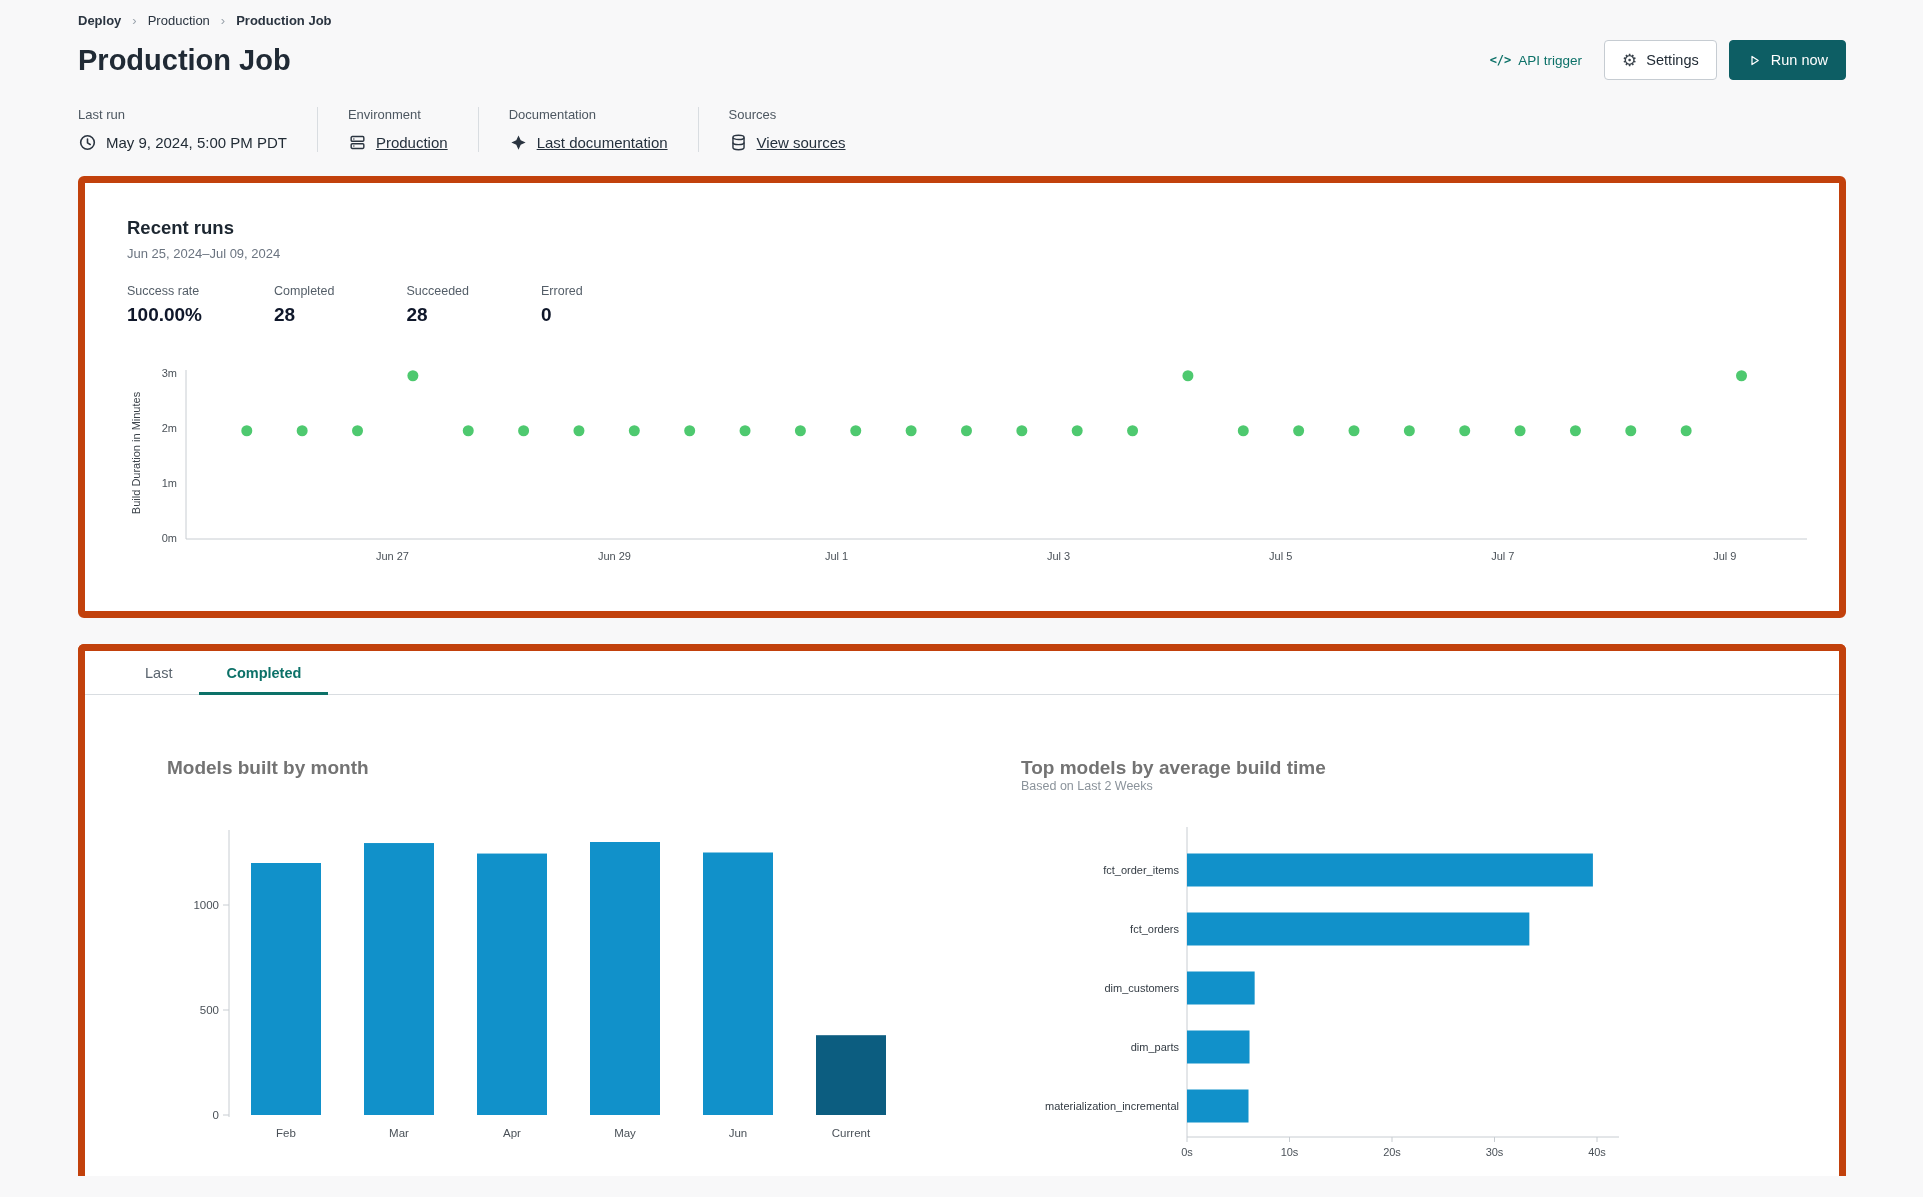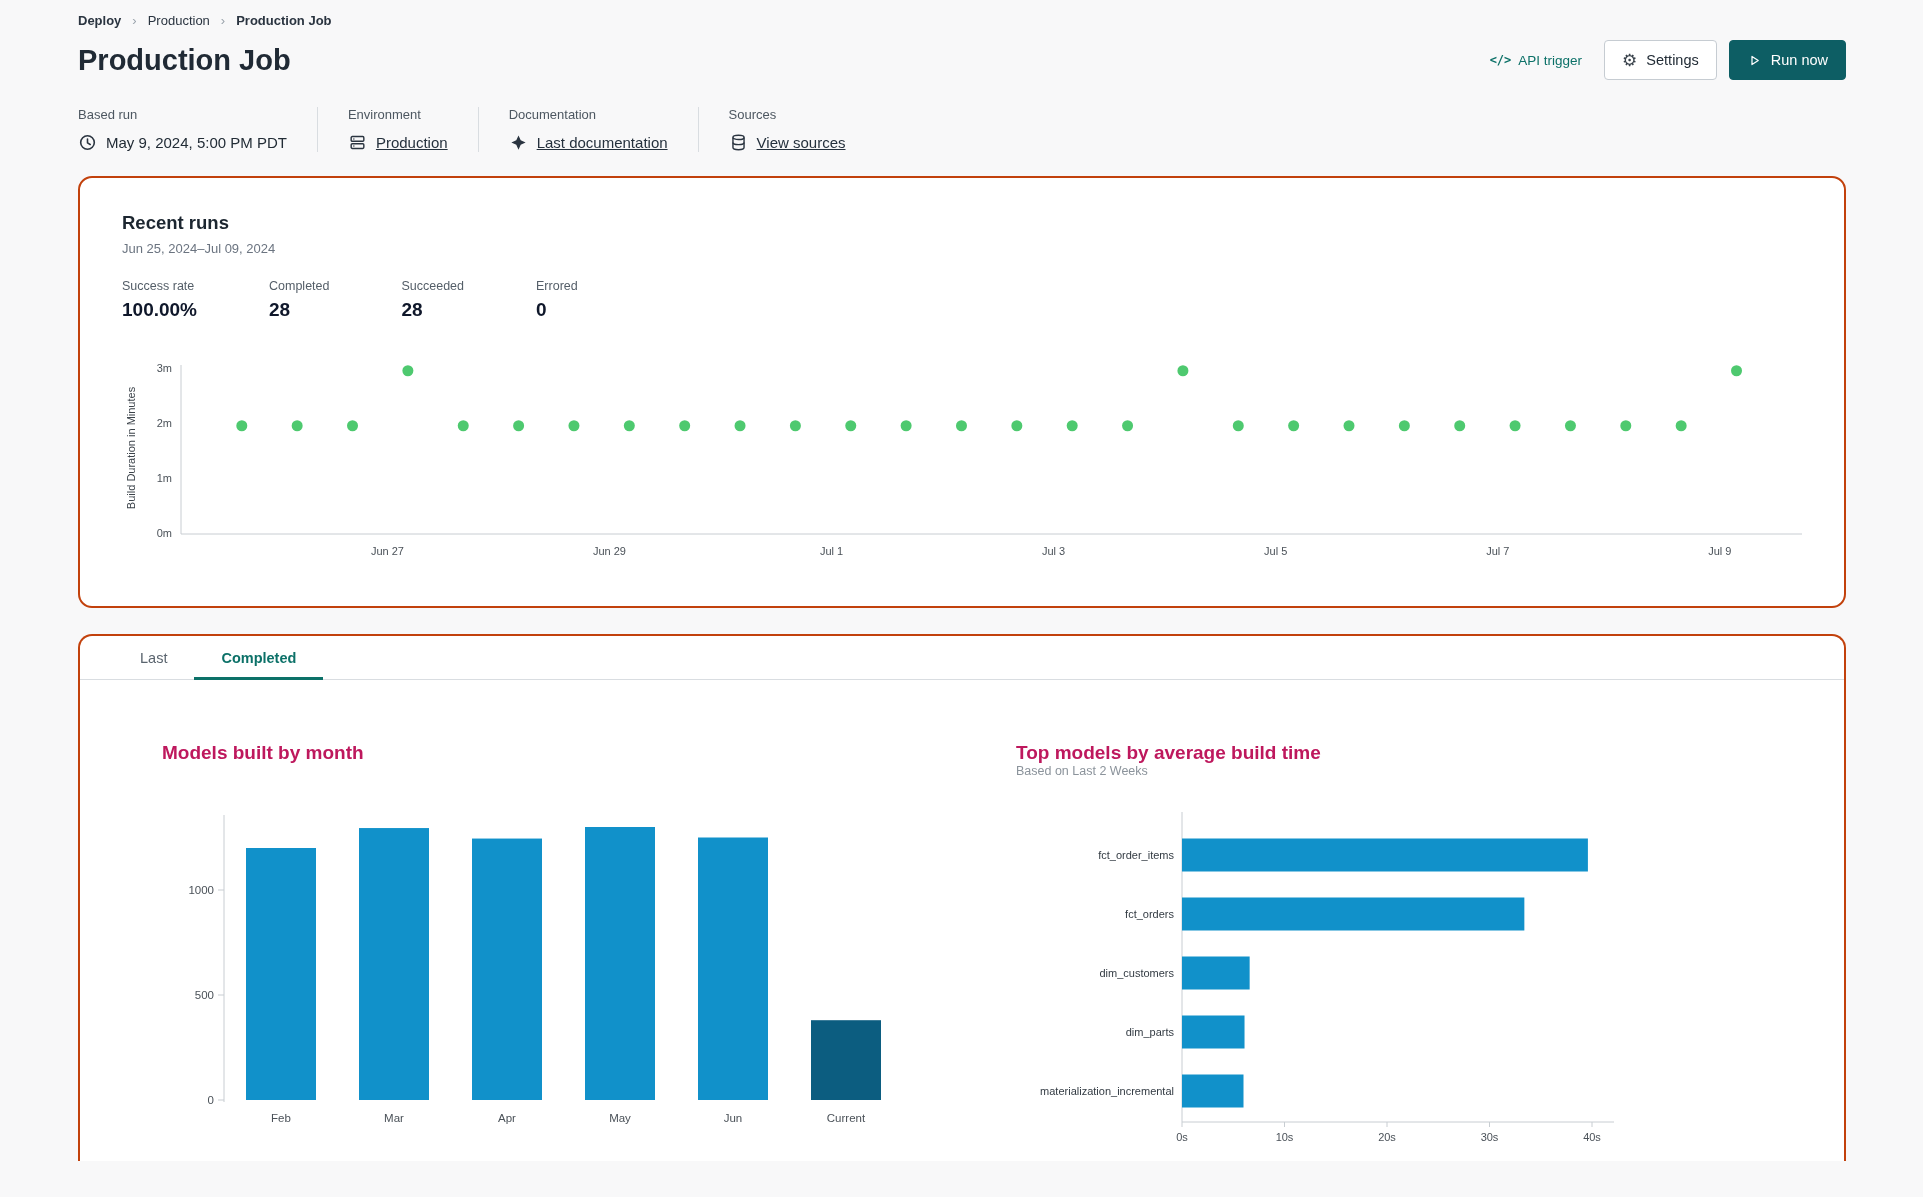--- a/index.html
+++ b/index.html
@@ -24,39 +24,39 @@
   .gear{font-size:17px;line-height:1;color:#3a434c}
   
   .meta-row{display:flex;padding:27px 78px 0}
   .meta-group{padding:0 30px;border-left:1px solid #d9dde1}
   .meta-group:first-child{padding-left:0;border-left:none}
   .meta-label{font-size:13px;color:#4d5761;margin-bottom:11px}
   .meta-value{display:flex;align-items:center;gap:9px;font-size:15px;color:#222c36}
   .meta-link{text-decoration:underline;cursor:pointer;color:#25313d}
   .micon{display:inline-flex;width:19px;height:19px}
   
-  .card{background:#fff;border:2px solid #c2410c;border-radius:14px;margin:0 77px 0 78px}
+  .card{background:#fff;border:7px solid #c2410c;border-radius:6px;margin:0 77px 0 78px}
   .recent-card{margin-top:24px;padding:34px 42px 24px}
   .card-title{font-size:18.5px;font-weight:700;color:#1c2630}
   .date-range{font-size:13px;color:#6b7480;margin-top:7px}
   .stats{display:flex;gap:72px;margin-top:23px}
   .stat-label{font-size:12.5px;color:#545e68}
   .stat-value{font-size:19px;font-weight:700;margin-top:6px;color:#0f172a}
   .scatter-wrap{margin-top:22px}
   
   .content-card{margin-top:26px;min-height:522px;border-bottom:none;
                 border-bottom-left-radius:0;border-bottom-right-radius:0}
   .tabbar{display:flex;padding-left:33px;border-bottom:1px solid #d9dde1}
   .tab{padding:14px 27px 11px;font-size:14.5px;color:#5a646e;cursor:pointer;
        border-bottom:3px solid transparent;margin-bottom:-1px}
   .tab.active{color:var(--teal);font-weight:700;border-bottom-color:var(--teal)}
   .charts{display:flex;padding:62px 60px 10px 82px}
   .chart-col-left{width:775px}
   .chart-col-right{margin-left:79px}
-  .chart-title{font-size:19px;font-weight:700;color:#be185d}
+  .chart-title{font-size:19px;font-weight:700;color:#737373}
   .chart-subtitle{font-size:12.5px;color:#8b939b;}
   .barchart{margin-top:36px}
   .hbarchart{margin-top:24px}
   svg{font-family:"Liberation Sans",sans-serif}
 </style>
 </head>
 <body>
 
 <div class="page">
 
@@ -83,21 +83,21 @@
         <svg width="15" height="15" viewBox="0 0 24 24">
           <path d="M8 5.5 L18 12 L8 18.5 Z" fill="none" stroke="#ffffff" stroke-width="2" stroke-linejoin="round"></path>
         </svg>
         <span>Run now</span>
       </button>
     </div>
   </div>
 
   <div class="meta-row">
     <div class="meta-group">
-      <div class="meta-label">Based run</div>
+      <div class="meta-label">Last run</div>
       <div class="meta-value">
         <span class="micon">
           <svg viewBox="0 0 24 24" width="19" height="19">
               <circle cx="12" cy="12" r="8.6" fill="none" stroke="#2a3440" stroke-width="2"></circle>
               <path d="M12 7.5v5l3.4 2" fill="none" stroke="#2a3440" stroke-width="2" stroke-linecap="round"></path>
             </svg>
         </span>
         <span>May 9, 2024, 5:00 PM PDT</span>
       </div>
     </div>

